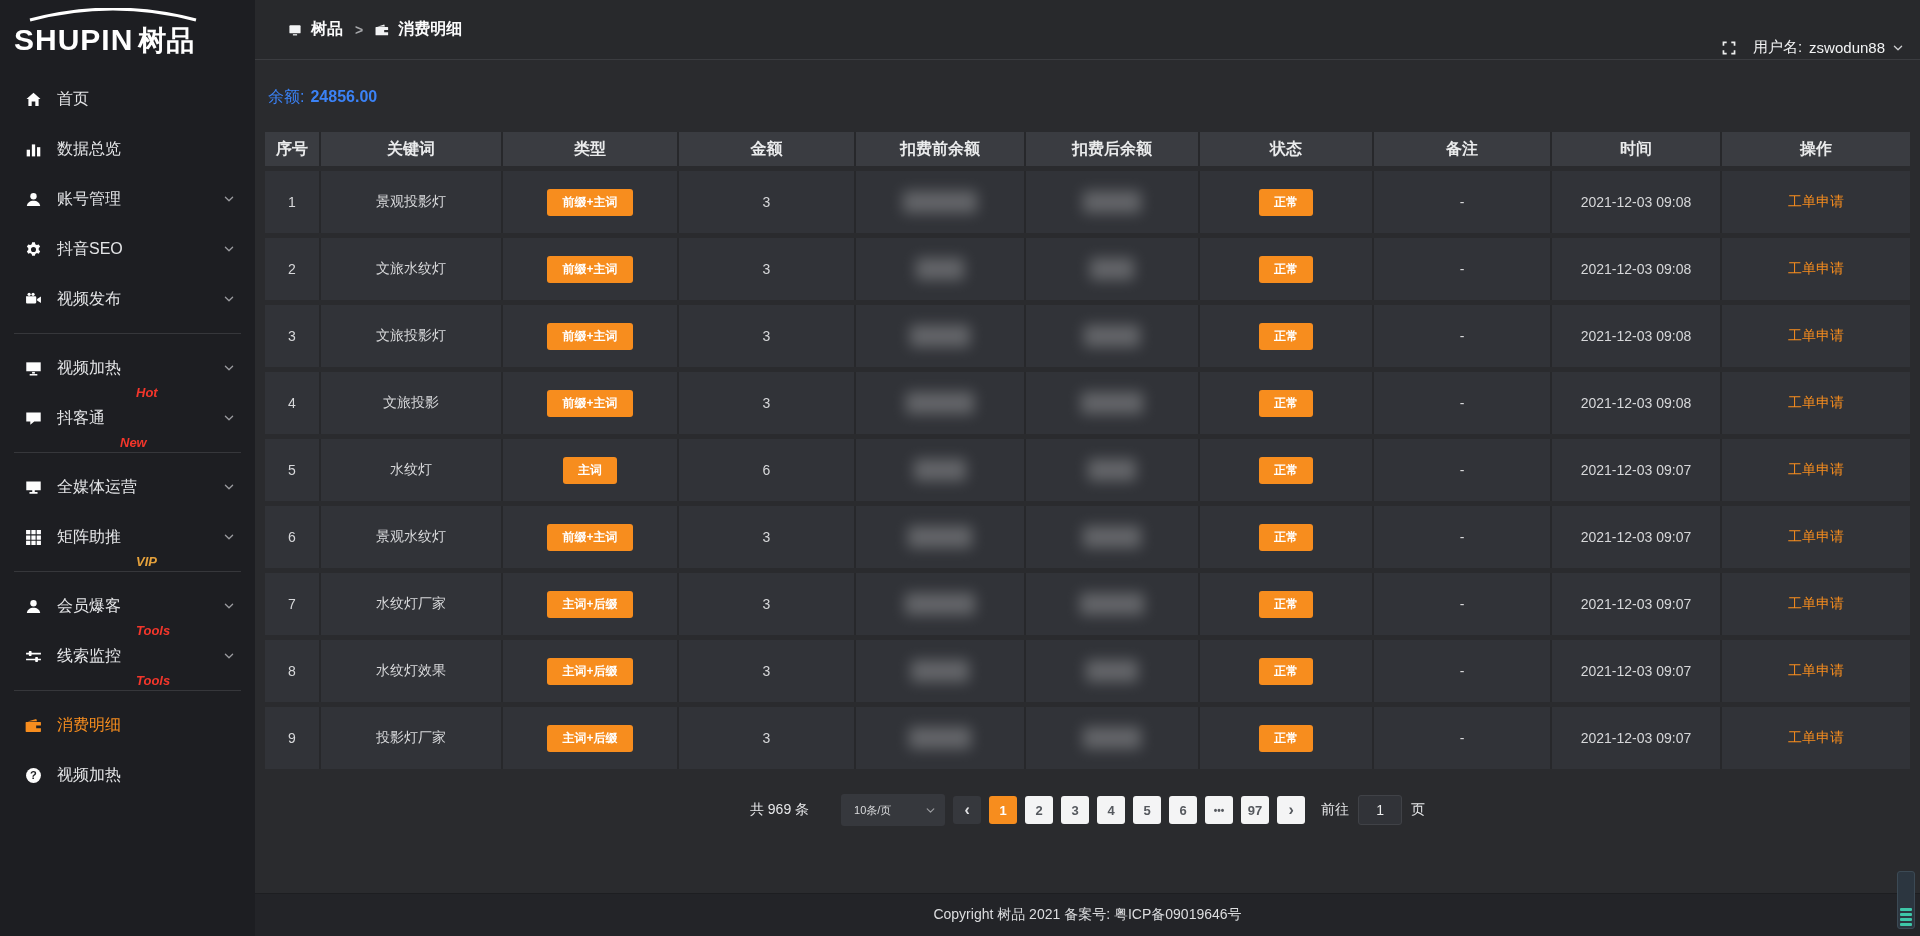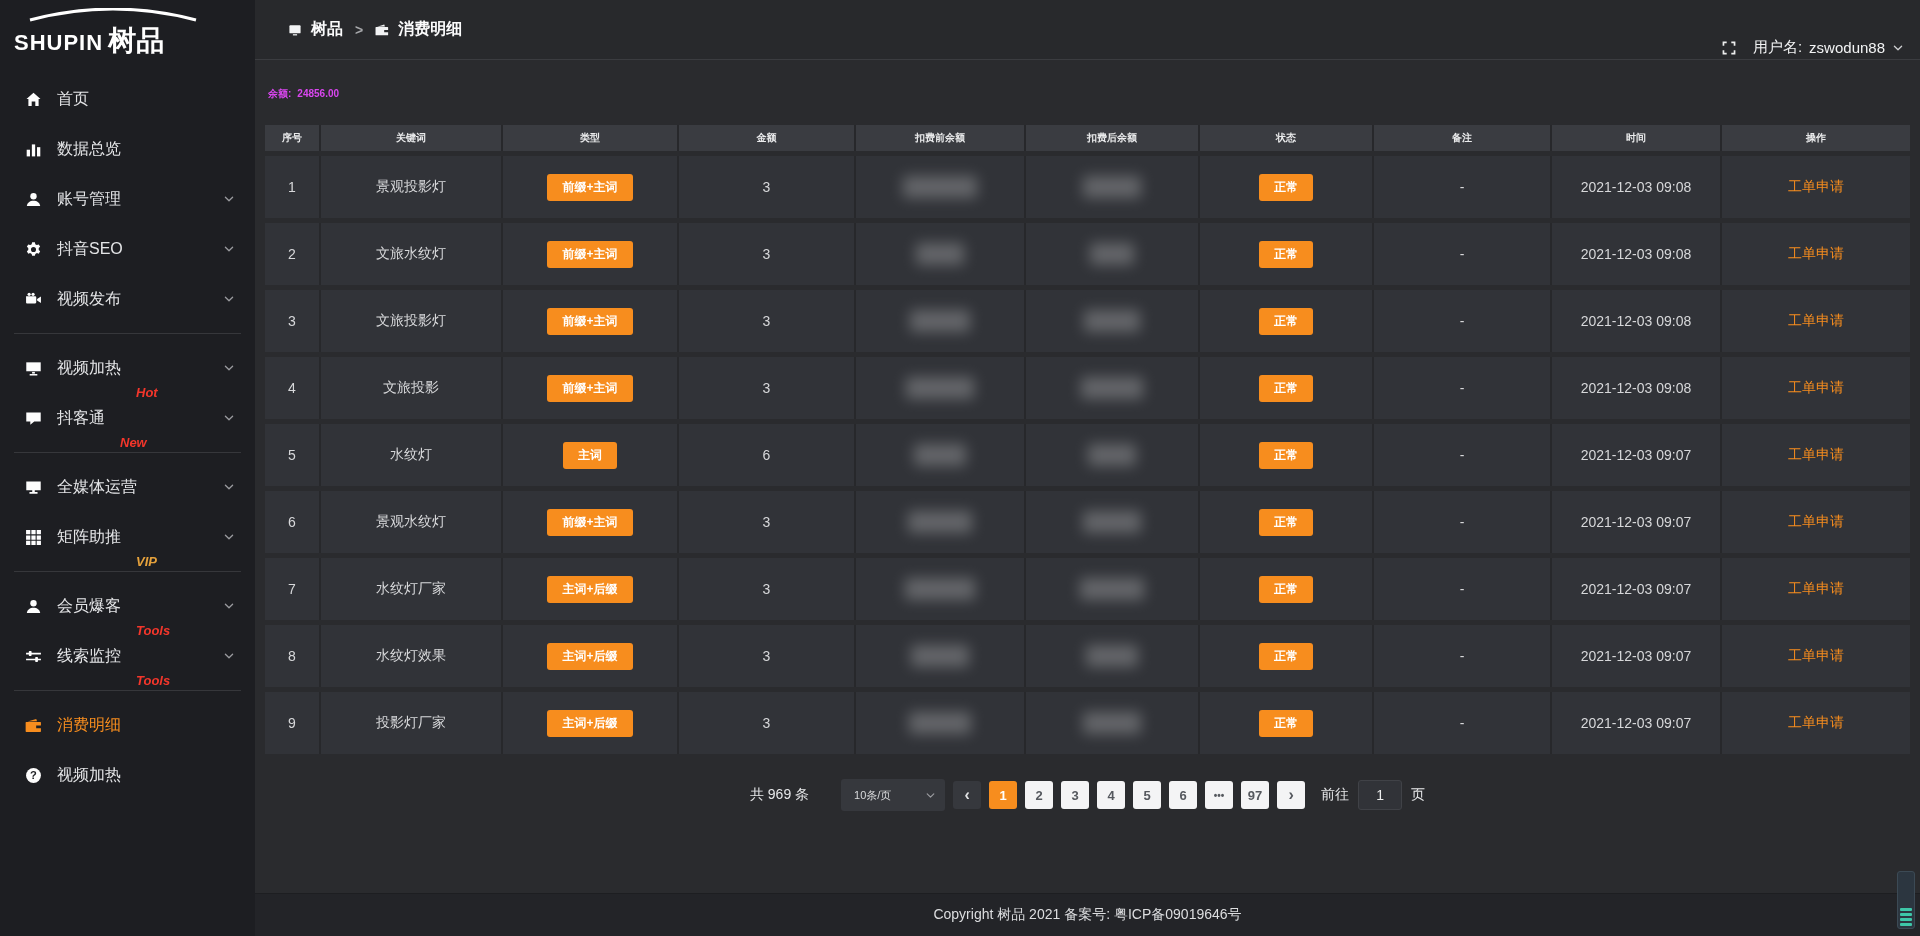--- a/index.html
+++ b/index.html
@@ -9,21 +9,21 @@
     font-family:"Liberation Sans","DejaVu Sans",sans-serif;
     color:#dcdddf; position:relative;
   }
   svg { display:block; }
 
   
   .sidebar { position:absolute; left:0; top:0; width:255px; height:936px; background:#1d1e22; z-index:2; }
   .logo { padding:8px 0 0 14px; height:62px; cursor:pointer; }
   .logo-arc { margin-left:4px; }
   .logo-text { display:flex; align-items:baseline; color:#fff; font-weight:bold; }
-  .logo-en { font-size:22px; letter-spacing:1px; }
+  .logo-en { font-size:30px; letter-spacing:1px; }
   .logo-cn { font-size:28px; margin-left:5px; }
   .nav { margin-top:12px; }
   .nav-item { display:flex; align-items:center; height:50px; padding:0 20px 0 24px; font-size:16px; color:#e4e5e7; cursor:pointer; }
   .nav-icon { width:18px; display:flex; justify-content:center; margin-right:15px; color:#fdfdfd; }
   .nav-icon svg { width:17px; height:17px; }
   .nav-badge { font-size:13px; font-weight:bold; font-style:italic; margin-left:15px;margin-top:48px; }
   .nav-chevron { margin-left:auto; color:#9b9ca0; }
   .nav-chevron svg { width:12px; height:12px; }
   .nav-item.active, .nav-item.active .nav-icon { color:#f78d1e; }
   .nav-divider { height:1px; background:#36373b; margin:9px 14px; }
@@ -34,28 +34,28 @@
   .breadcrumb { display:flex; align-items:center; gap:9px; font-size:16px; font-weight:bold; color:#fbfbfc; }
   .bc-icon { color:#f2f3f4; }
   .bc-icon svg { width:14px; height:14px; }
   .bc-sep { color:#a7a8ab; font-size:14px; margin:0 3px; }
   .topbar-right { margin-left:auto; display:flex; align-items:center; gap:16px;margin-top:36px; }
   .fullscreen-btn { color:#eceded; cursor:pointer; }
   .fullscreen-btn svg { width:16px; height:16px; }
   .user-menu { display:flex; align-items:center; gap:7px; font-size:15px; color:#f2f3f4; cursor:pointer; }
   .user-menu .nav-chevron { margin-left:0; color:#cfd0d2; }
 
-  .balance { margin:27px 0 0 13px; font-size:10px; font-weight:bold; color:#d946ef; }
+  .balance { margin:27px 0 0 13px; font-size:16px; font-weight:normal; color:#3b82f6; }
   .balance b { margin-left:6px; }
 
   
   .table { --cols:56px 182px 176px 177px 170px 174px 174px 178px 170px 1fr;
            margin:24px 0 0 10px; width:1645px; }
   .t-header, .t-row { display:grid; grid-template-columns:var(--cols); text-align:center; }
-  .t-header { background:#3a3c41; height:26px; font-size:10px; font-weight:bold; color:#eaebec; }
+  .t-header { background:#3a3c41; height:34px; font-size:16px; font-weight:bold; color:#eaebec; }
   .t-row { background:#313338; height:62px; margin-top:5px; font-size:14px; color:#d7d8da; }
   .cell { display:flex; align-items:center; justify-content:center; border-right:2px solid #27282b; height:100%; }
   .cell:last-child { border-right:none; }
   .type-badge, .status-badge { background:#f78d1e; color:#fff; font-size:12px; font-weight:bold; padding:5px 15px; border-radius:3px; white-space:nowrap; }
   .action-link { color:#f78d1e; cursor:pointer; }
   .blur-block { height:22px; background:#96979a; border-radius:2px; filter:blur(7px); opacity:.5; }
 
   
   .pagination { display:flex; align-items:center; justify-content:center; gap:8px; margin-top:25px; font-size:14px; color:#e7e8ea; }
   .page-total { margin-right:24px; }

